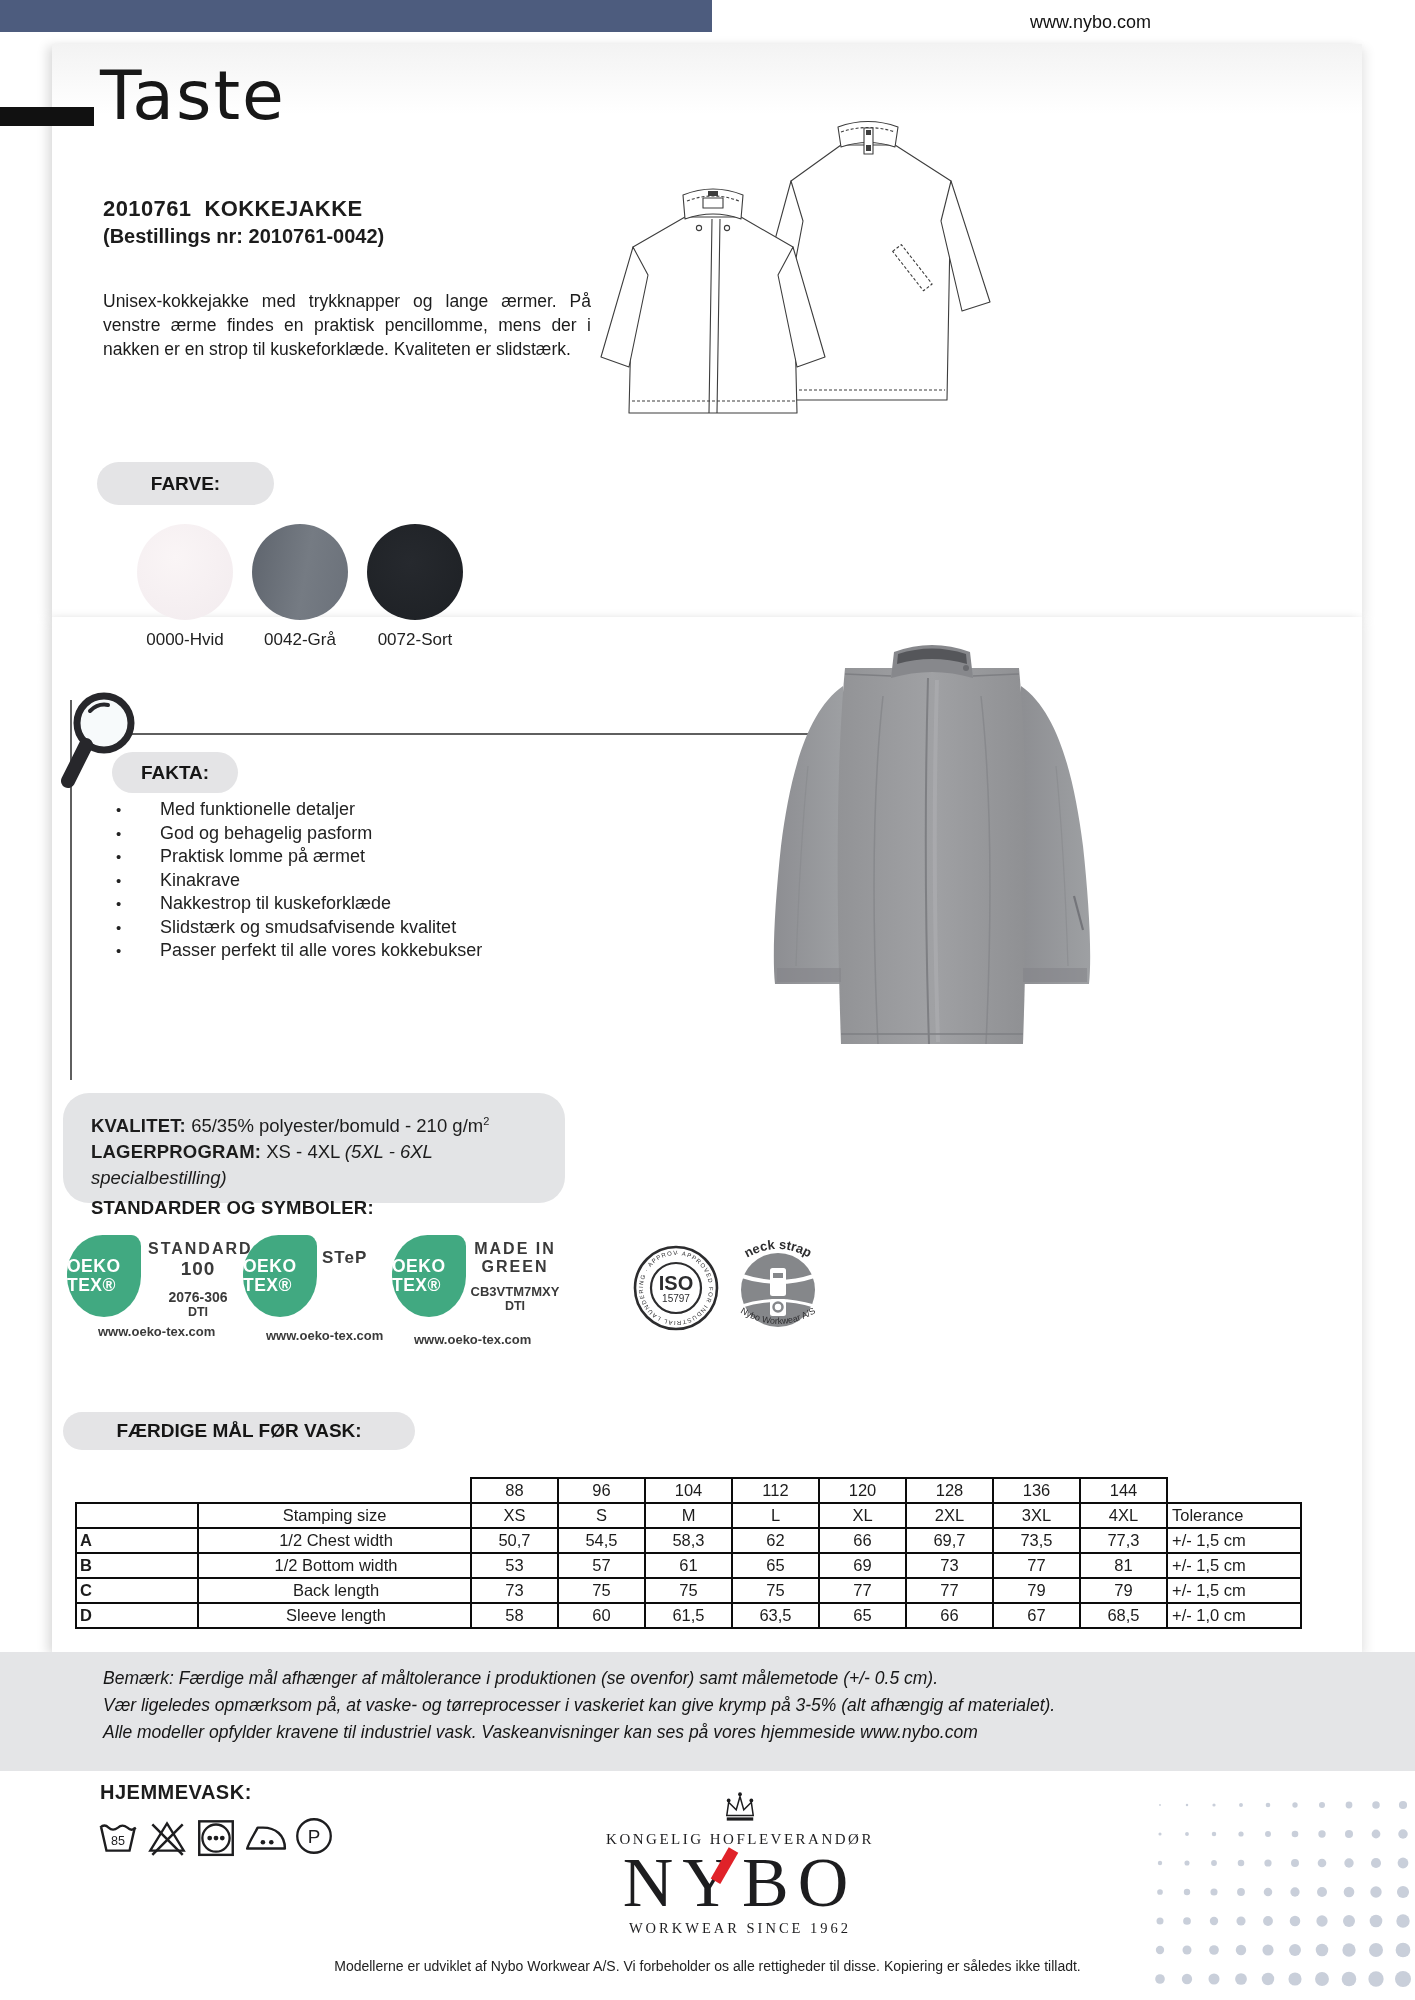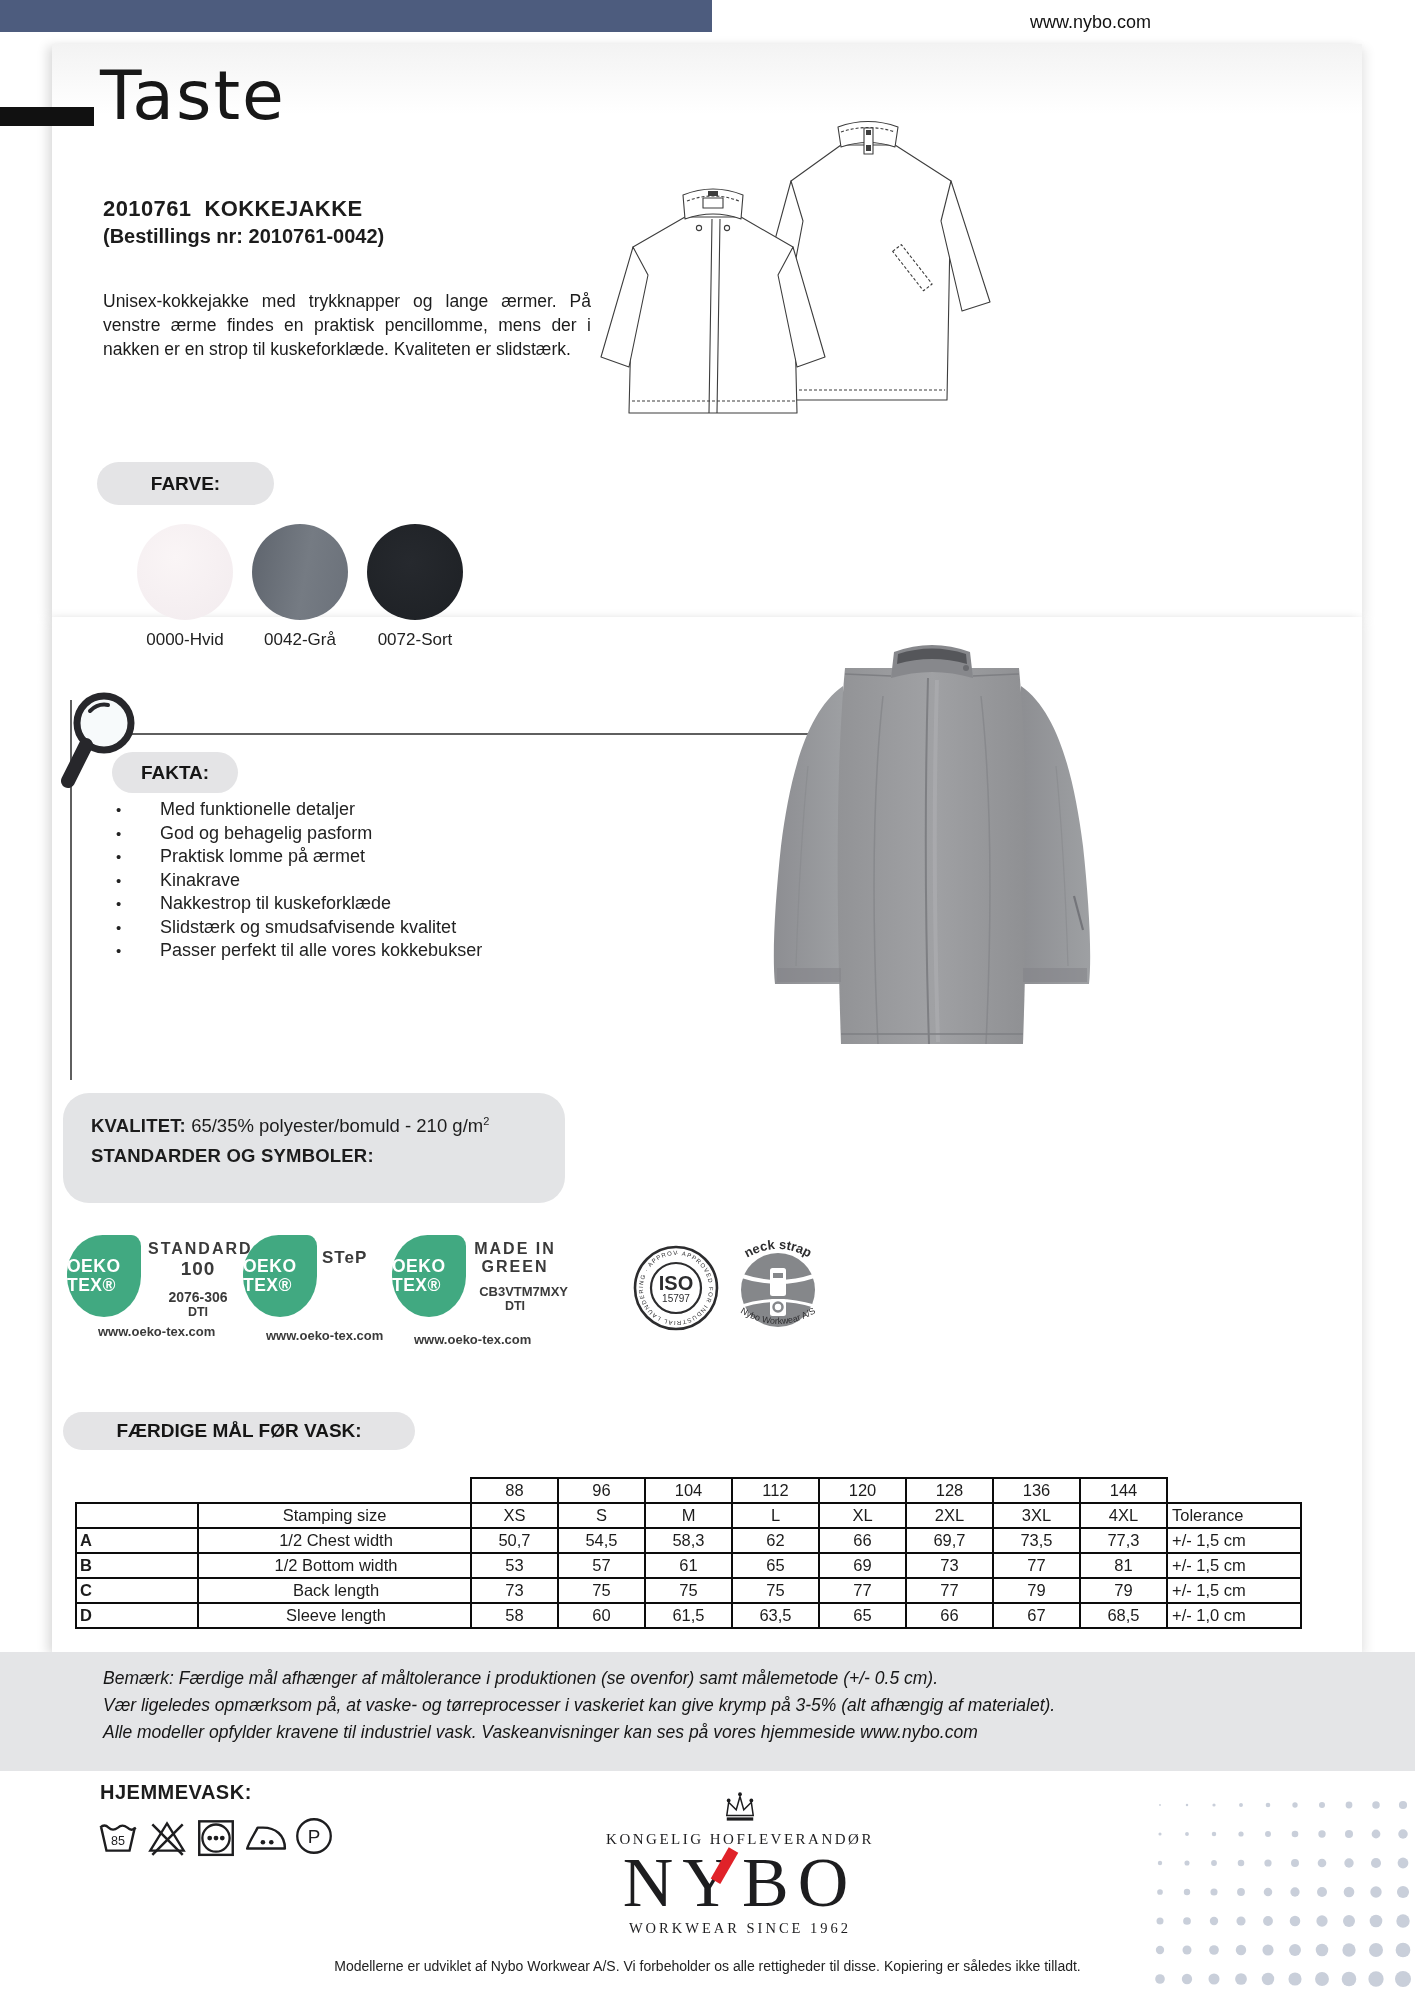--- a/index.html
+++ b/index.html
@@ -183,20 +183,25 @@
   <rect x="345" y="352" width="64" height="14" fill="#838488" opacity=".55"></rect>
   <path d="M396,280 l9,34" stroke="#74757a" stroke-width="2.2"></path>
   <path d="M130,150 C124,210 120,290 118,350 M378,150 C384,210 388,290 390,350" stroke="#87888c" stroke-width="1.2" fill="none" opacity=".6"></path>
 </svg>
 
 <div class="abs kbox">
   <div>
     <b>KVALITET:</b>
     <span>65/35% polyester/bomuld - 210 g/m</span><sup>2</sup>
   </div>
+  <div>
+    <b>LAGERPROGRAM:</b>
+    <span>XS - 4XL</span>
+    <span class="kita">(5XL - 6XL specialbestilling)</span>
+  </div>
   <div style="margin-top:4px;">
     <b>STANDARDER OG SYMBOLER:</b>
   </div>
 </div>
 
 <div class="abs drop" style="left:67px;top:1235px;">
   <span>OEKO</span>
   <span>TEX®</span>
 </div>
 <div class="abs certtxt" style="left:148px;top:1240px;width:100px;font-size:16px;letter-spacing:2px;">
@@ -214,21 +219,21 @@
 <div class="abs certtxt" style="left:322px;top:1248px;font-size:17px;letter-spacing:1px;">STeP</div>
 <div class="abs oekourl" style="left:266px;top:1328px;">www.oeko-tex.com</div>
 
 <div class="abs drop" style="left:392px;top:1235px;">
   <span>OEKO</span>
   <span>TEX®</span>
 </div>
 <div class="abs certtxt" style="left:462px;top:1240px;width:106px;font-size:16px;letter-spacing:2px;">
   <div>MADE IN</div>
   <div>GREEN</div>
-  <div style="font-size:13px;letter-spacing:0;margin-top:8px;text-align:right;">CB3VTM7MXY</div>
+  <div style="font-size:13px;letter-spacing:0;margin-top:8px;">CB3VTM7MXY</div>
   <div style="font-size:12.5px;letter-spacing:0;">DTI</div>
 </div>
 <div class="abs oekourl" style="left:414px;top:1332px;">www.oeko-tex.com</div>
 
 <svg class="abs" style="left:630px;top:1242px;" width="92" height="92" viewBox="0 0 92 92">
   <circle cx="46" cy="46" r="41" fill="none" stroke="#2c2c2e" stroke-width="2.6"></circle>
   <circle cx="46" cy="46" r="25" fill="none" stroke="#2c2c2e" stroke-width="2.2"></circle>
   <defs>
       <path id="isoring" d="M46,13 a33,33 0 1,1 -0.01,0 z"></path>
     </defs>

